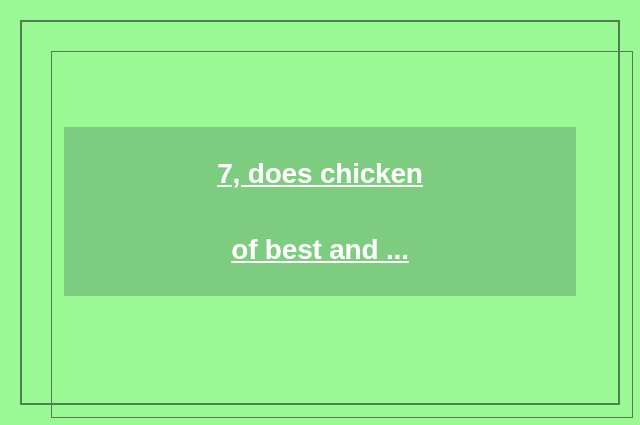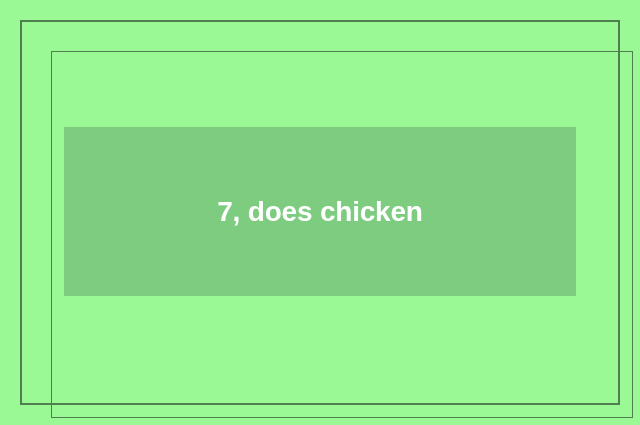--- a/index.html
+++ b/index.html
@@ -64,34 +64,36 @@
     margin: 8px;
     padding: 0;
     text-align: center;
     color: #ffffff;
     font-family: "Liberation Sans", sans-serif;
     font-size: 28px;
     font-weight: bold;
     line-height: 38px;
     letter-spacing: -0.2px;
     white-space: pre-line;
+    text-decoration: underline;
   }
 
   .text-line {
     display: block;
   }
 </style>
 </head>
 <body>
 
 <div id="canvas">
 
   <div id="outer-frame">
     <div id="inner-frame"></div>
   </div>
 
   <div id="content-panel">
     <p id="panel-text">
       <span class="text-line">7, does chicken</span>
+      <span class="text-line">of best and ...</span>
     </p>
   </div>
 
 </div>
 
 </body></html>

